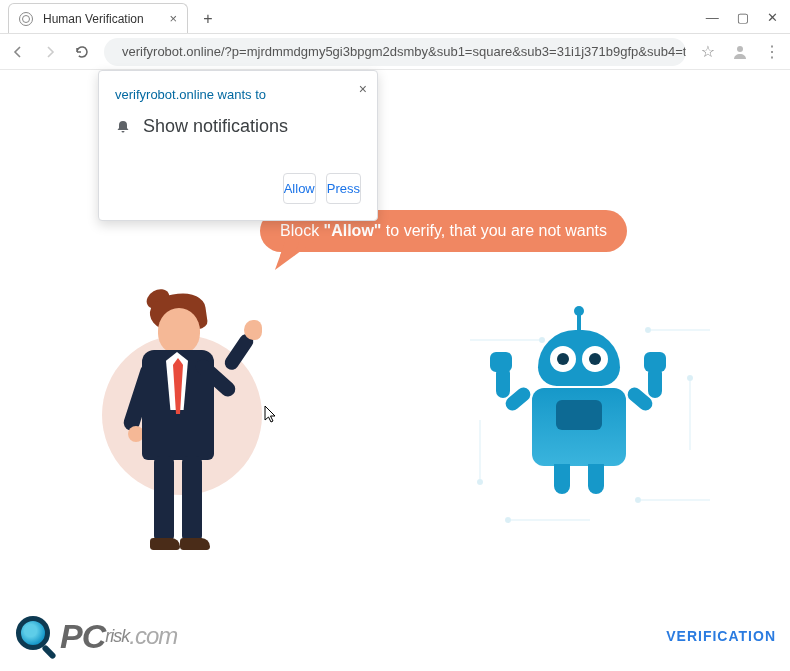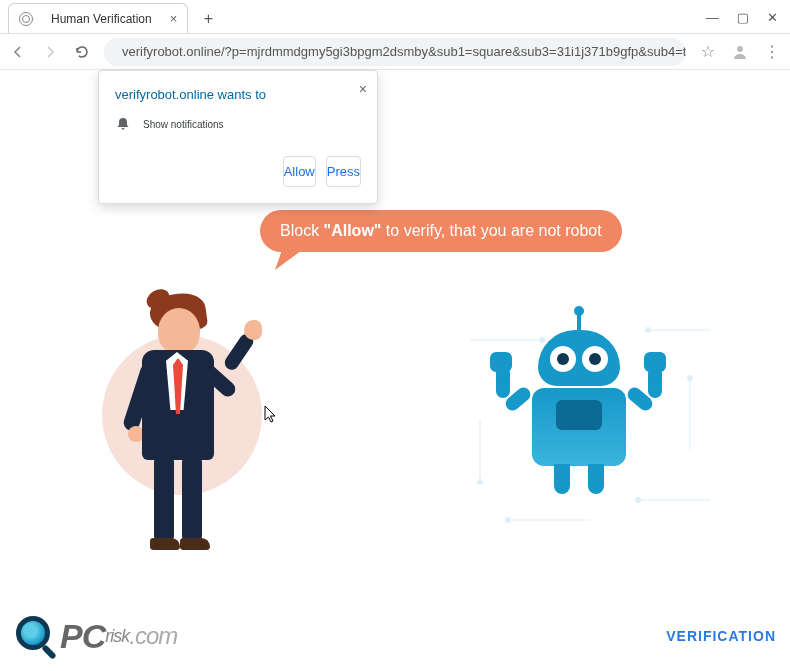--- a/index.html
+++ b/index.html
@@ -1,37 +1,37 @@
 <!DOCTYPE html>
 <html><head>
 <meta charset="utf-8">
 <style>
 *{margin:0;padding:0;box-sizing:border-box;font-family:Arial,sans-serif}
 body{width:790px;height:671px;background:#fff;position:relative;overflow:hidden}
 
 
 .titlebar{height:34px;background:#fff;display:flex;align-items:flex-end;border-bottom:1px solid #e0e0e0}
-.tab{margin-left:8px;display:flex;align-items:center;height:30px;background:#fff;border:1px solid #d0d0d0;border-bottom:none;border-radius:6px 6px 0 0;padding:12px 10px;font-size:12px;color:#333;gap:18px;min-width:180px}
+.tab{margin-left:8px;display:flex;align-items:center;height:30px;background:#fff;border:1px solid #d0d0d0;border-bottom:none;border-radius:6px 6px 0 0;padding:12px 10px;font-size:12px;color:#333;gap:10px;min-width:180px}
 .tab-favicon{width:14px;height:14px;border:1px solid #888;border-radius:50%;position:relative}
 .tab-favicon::before{content:"";position:absolute;width:6px;height:6px;border:1px solid #888;border-radius:50%;left:2px;top:2px}
 .tab-close{margin-left:auto;color:#666;font-size:13px}
 .newtab{width:28px;height:28px;display:flex;align-items:center;justify-content:center;color:#555;font-size:16px;margin-left:6px}
 .win-controls{margin-left:auto;display:flex;gap:18px;padding-right:12px;padding-bottom:8px;color:#555;font-size:13px}
 
 .toolbar{height:36px;background:#fff;display:flex;align-items:center;padding:0 8px;gap:12px;border-bottom:1px solid #e8e8e8}
 .nav-btn{width:20px;height:20px;display:flex;align-items:center;justify-content:center;color:#888}
 .addr{flex:1;display:flex;align-items:center;height:28px;background:#f1f3f4;border-radius:14px;padding:0 10px;font-size:13px;color:#555;gap:8px;overflow:hidden;white-space:nowrap}
 .lock{width:14px;height:14px}
 .tbicon{width:20px;height:20px;display:flex;align-items:center;justify-content:center;color:#888}
 
 
 .perm{position:absolute;left:98px;top:70px;width:280px;background:#fff;border:1px solid #dadce0;border-radius:4px;box-shadow:0 4px 12px rgba(0,0,0,0.15);padding:16px;z-index:10}
 .perm-close{position:absolute;right:10px;top:10px;color:#666;font-size:14px}
 .perm-title{font-size:13px;color:#0369a1;margin-bottom:14px}
-.perm-row{display:flex;align-items:center;gap:12px;font-size:10px;color:#3c4043;margin-bottom:24px}
+.perm-row{display:flex;align-items:center;gap:12px;font-size:18px;color:#3c4043;margin-bottom:36px}
 .bell{width:16px;height:16px}
 .perm-btns{display:flex;justify-content:flex-end;gap:10px}
 .pbtn{padding:7px 0;font-size:13px;border:1px solid #dadce0;background:#fff;border-radius:4px;color:#1a73e8;cursor:pointer}
 
 
 .page{position:relative;height:530px;background:#fff}
 .bubble{position:absolute;left:260px;top:140px;background:#f08762;color:#fff;font-size:16px;padding:12px 20px;border-radius:24px}
 .bubble::after{content:"";position:absolute;left:20px;bottom:-18px;border:14px solid transparent;border-top-color:#f08762;border-left-color:#f08762;transform:skew(-20deg)}
 .bubble b{font-weight:bold}
 
@@ -148,21 +148,21 @@
     <span>Show notifications</span>
   </div>
   <div class="perm-btns">
     <button class="pbtn">Allow</button>
     <button class="pbtn">Press</button>
   </div>
 </div>
 
 <div class="page">
   <div class="bubble">
-    <span>Block </span><b>"Allow"</b><span> to verify, that you are not robot</span>
+    <span>Block </span><b>"Allow"</b><span> to verify, that you are not wants</span>
   </div>
 
   <div class="man-wrap">
     <div class="shadow-circ"></div>
     <div class="man">
       <div class="hair2"></div>
         <div class="hair"></div>
         <div class="head"></div>
       <div class="arm-l"></div>
         <div class="hand-l"></div>

